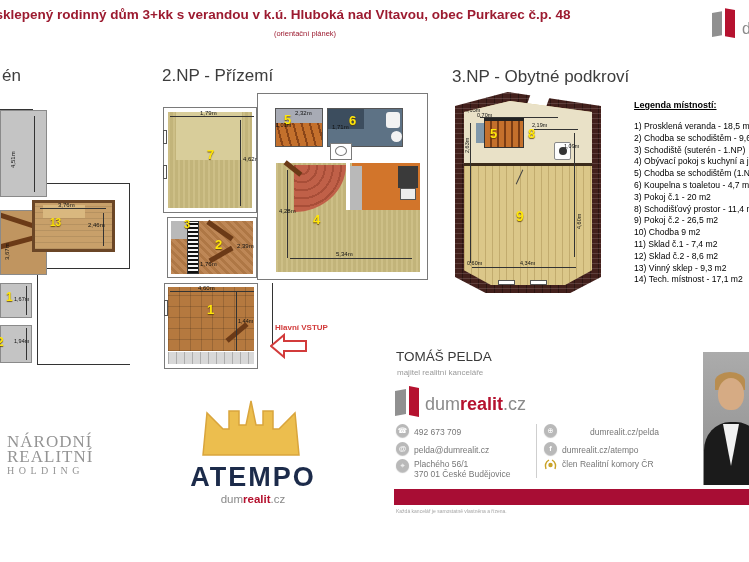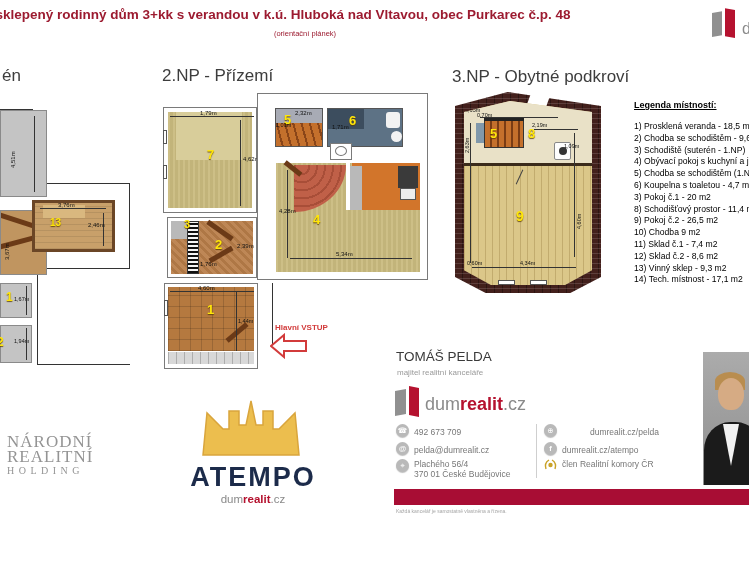--- a/index.html
+++ b/index.html
@@ -248,21 +248,21 @@
   </div>
 <div class="a drword" style="left:425px;top:394px">
   <span class="brand-gray">dum</span><span class="brand-red">realit</span><span class="brand-gray">.cz</span>
 </div>
 
 <div class="a circ" style="left:396px;top:424px">☎</div>
 <span class="a crow" style="left:414px;top:427px">492 673 709</span>
 <div class="a circ" style="left:396px;top:442px">@</div>
 <span class="a crow" style="left:414px;top:445px">pelda@dumrealit.cz</span>
 <div class="a circ" style="left:396px;top:459px">⌖</div>
-<span class="a crow" style="left:414px;top:459px">Plachého 56/4</span>
+<span class="a crow" style="left:414px;top:459px">Plachého 56/1</span>
 <span class="a crow" style="left:414px;top:469px">370 01 České Budějovice</span>
 
 <div class="a" style="left:536px;top:424px;width:1px;height:54px;background:#cfcfcf"></div>
 
 <div class="a circ" style="left:544px;top:424px">⊕</div>
 <span class="a crow" style="left:590px;top:427px">dumrealit.cz/pelda</span>
 <div class="a circ" style="left:544px;top:442px;font-weight:bold">f</div>
 <span class="a crow" style="left:562px;top:445px">dumrealit.cz/atempo</span>
 <svg class="a" style="left:543px;top:459px" width="15" height="11" viewBox="0 0 15 11">
   <path d="M3,10 Q1,4 6,1 M12,10 Q14,4 9,1" stroke="#c9a227" stroke-width="1.4" fill="none"></path>

